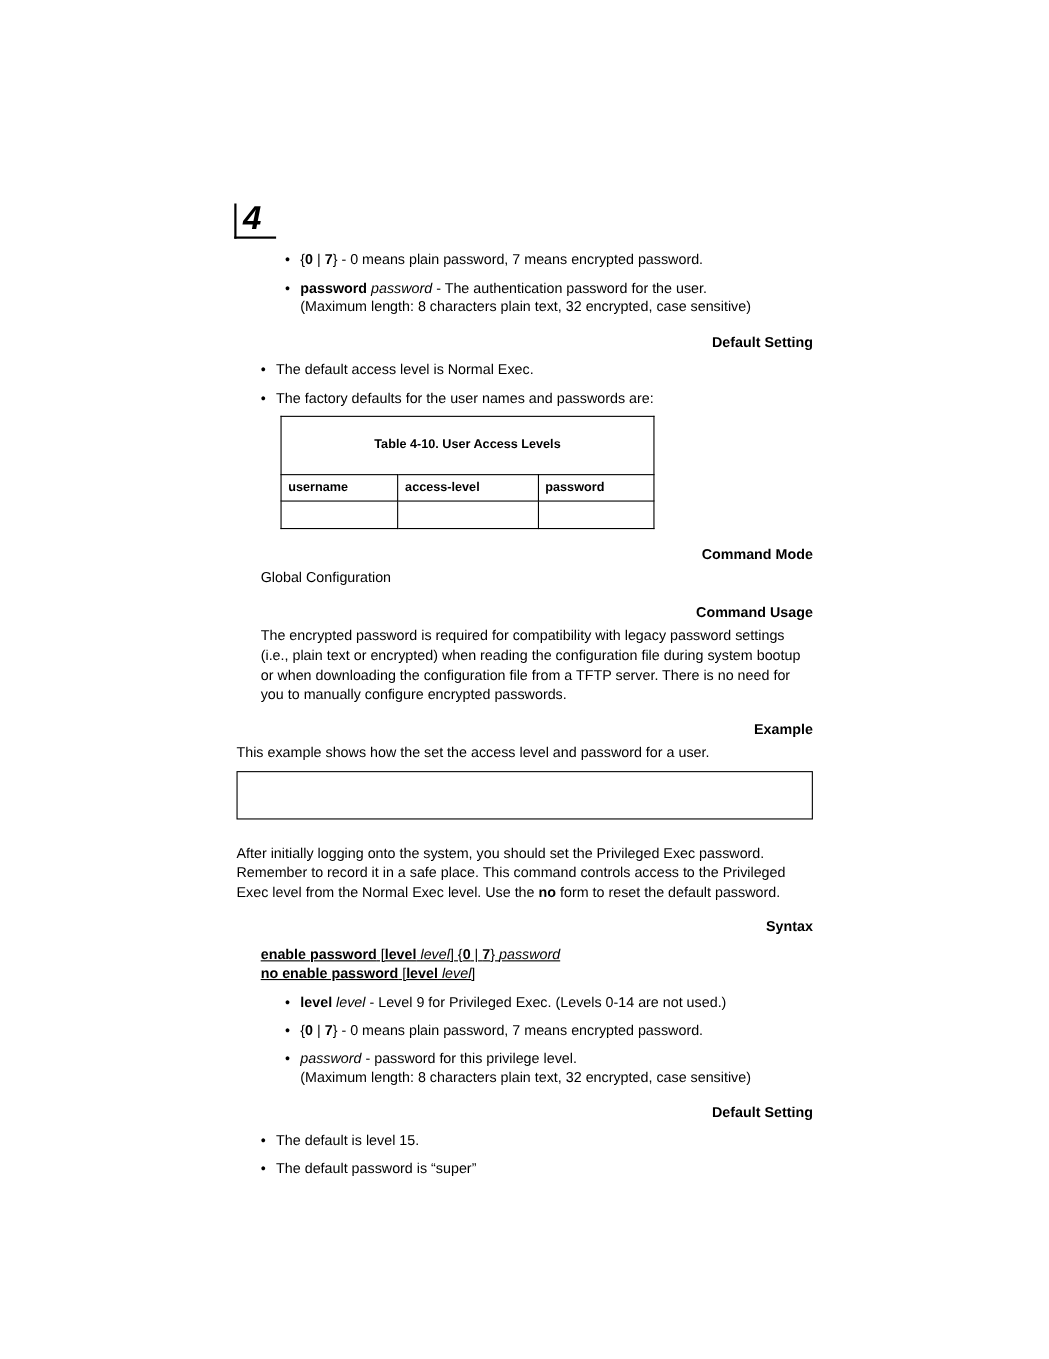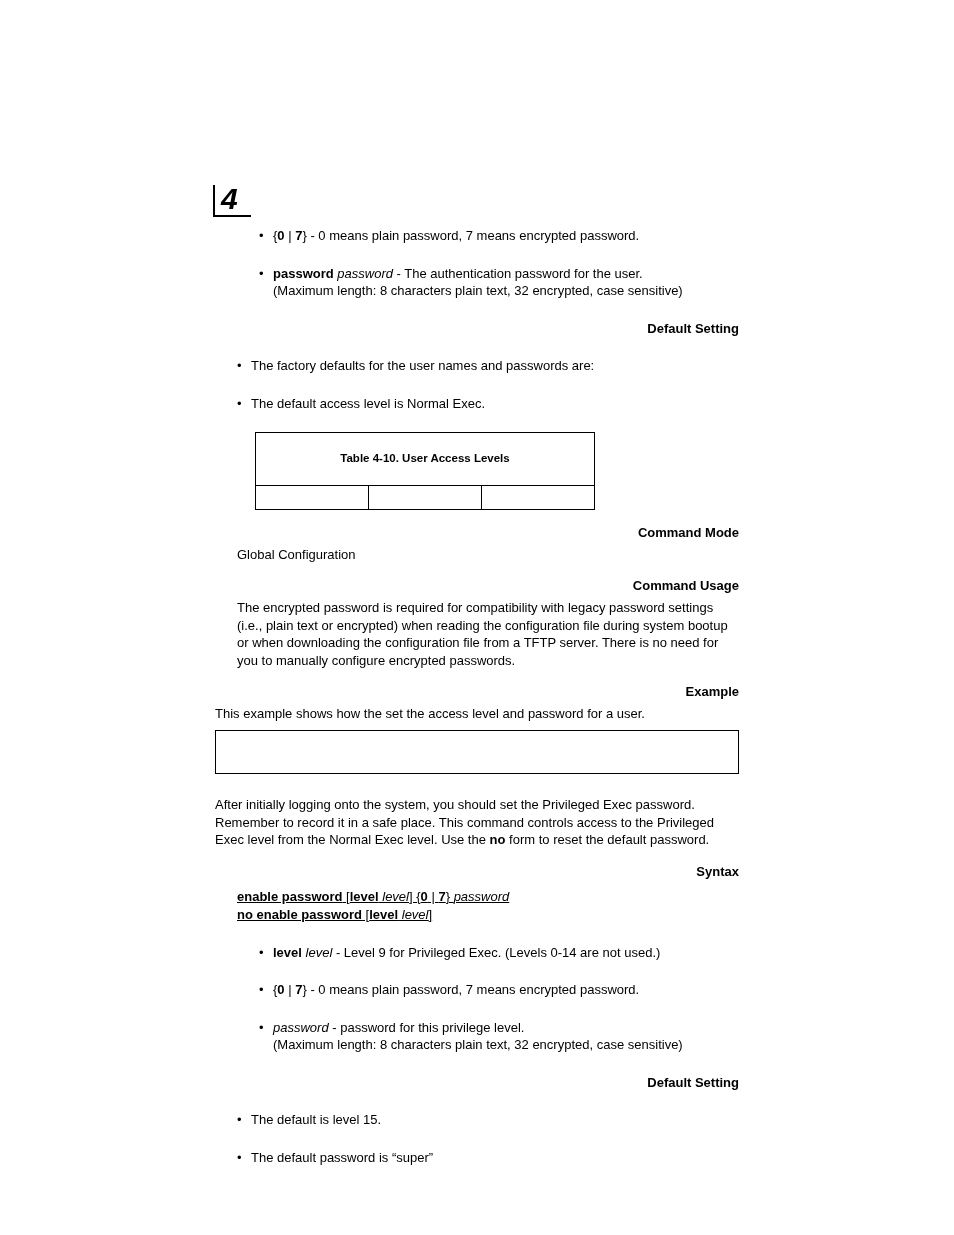--- a/index.html
+++ b/index.html
@@ -58,21 +58,21 @@
   }
 
   ul.bullets {
     list-style: none;
     padding: 0;
     margin: 2px 0 2px 22px;
   }
   ul.bullets > li {
     position: relative;
     padding-left: 14px;
-    margin: 20px 0;
+    margin: 8px 0;
     font-size: 13px;
   }
   ul.bullets > li::before {
     content: "•";
     position: absolute;
     left: 0;
     top: 0;
   }
   ul.bullets > li .indent-line {
     display: block;
@@ -148,28 +148,33 @@
         <span>{</span><span class="b">0</span><span> | </span><span class="b">7</span><span>} - </span><span>0 means plain password, 7 means encrypted password.</span>
       </li>
       <li>
         <span class="b">password</span><span class="i"> password</span><span> - The authentication password for the user.</span>
         <span class="indent-line">(Maximum length: 8 characters plain text, 32 encrypted, case sensitive)</span>
       </li>
     </ul>
 
     <div class="h4">Default Setting</div>
     <ul class="bullets">
+      <li>The default access level is Normal Exec.</li>
       <li>The factory defaults for the user names and passwords are:</li>
-      <li>The default access level is Normal Exec.</li>
     </ul>
 
     <div class="tbl-wrap">
       <table class="ual">
         <caption>Table 4-10.  User Access Levels</caption>
         <tbody>
+            <tr>
+          <th>username</th>
+          <th>access-level</th>
+          <th>password</th>
+        </tr>
         <tr>
           <td>&nbsp;</td>
           <td>&nbsp;</td>
           <td>&nbsp;</td>
         </tr>
       </tbody>
         </table>
     </div>
 
     <div class="h4">Command Mode</div>

